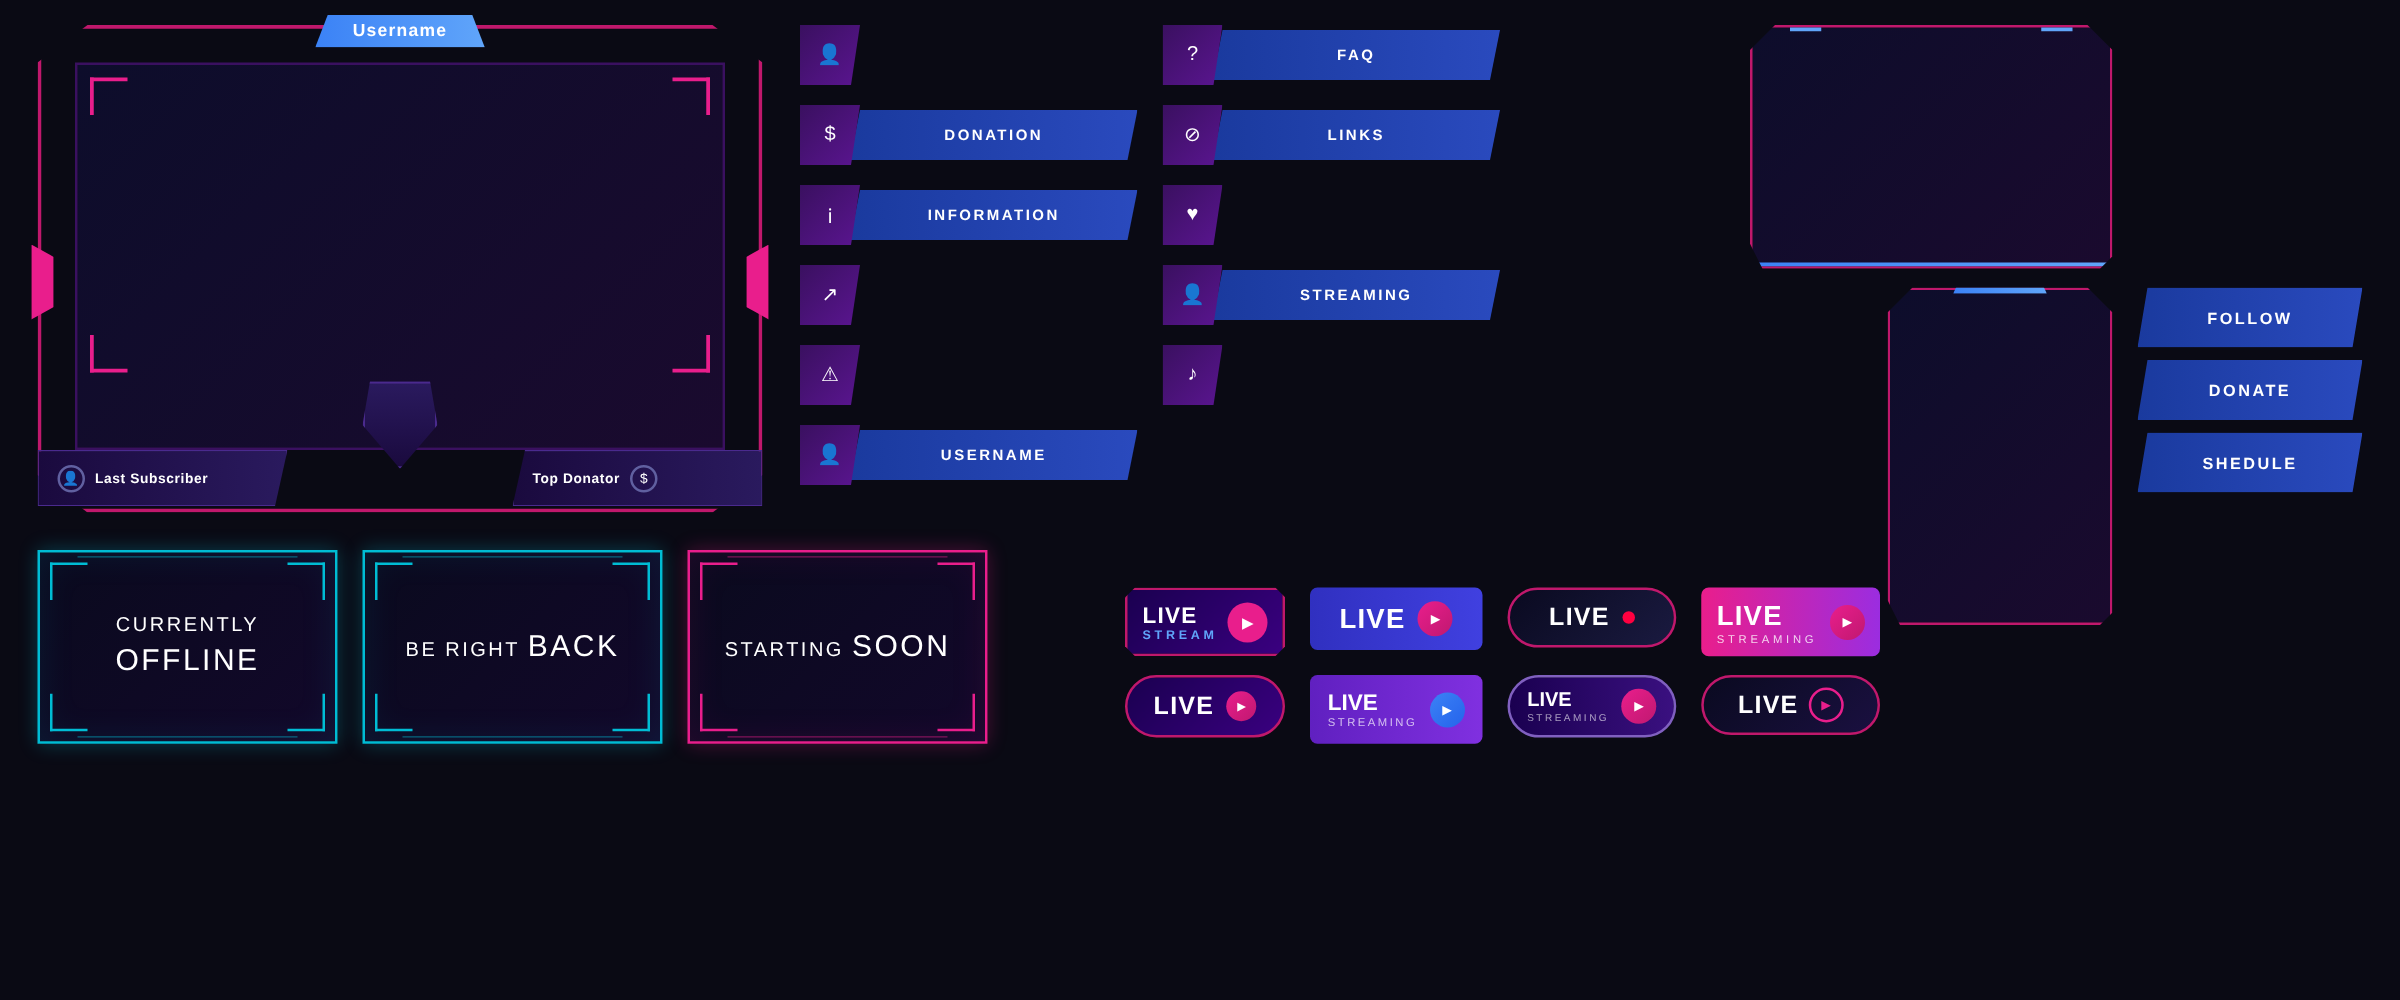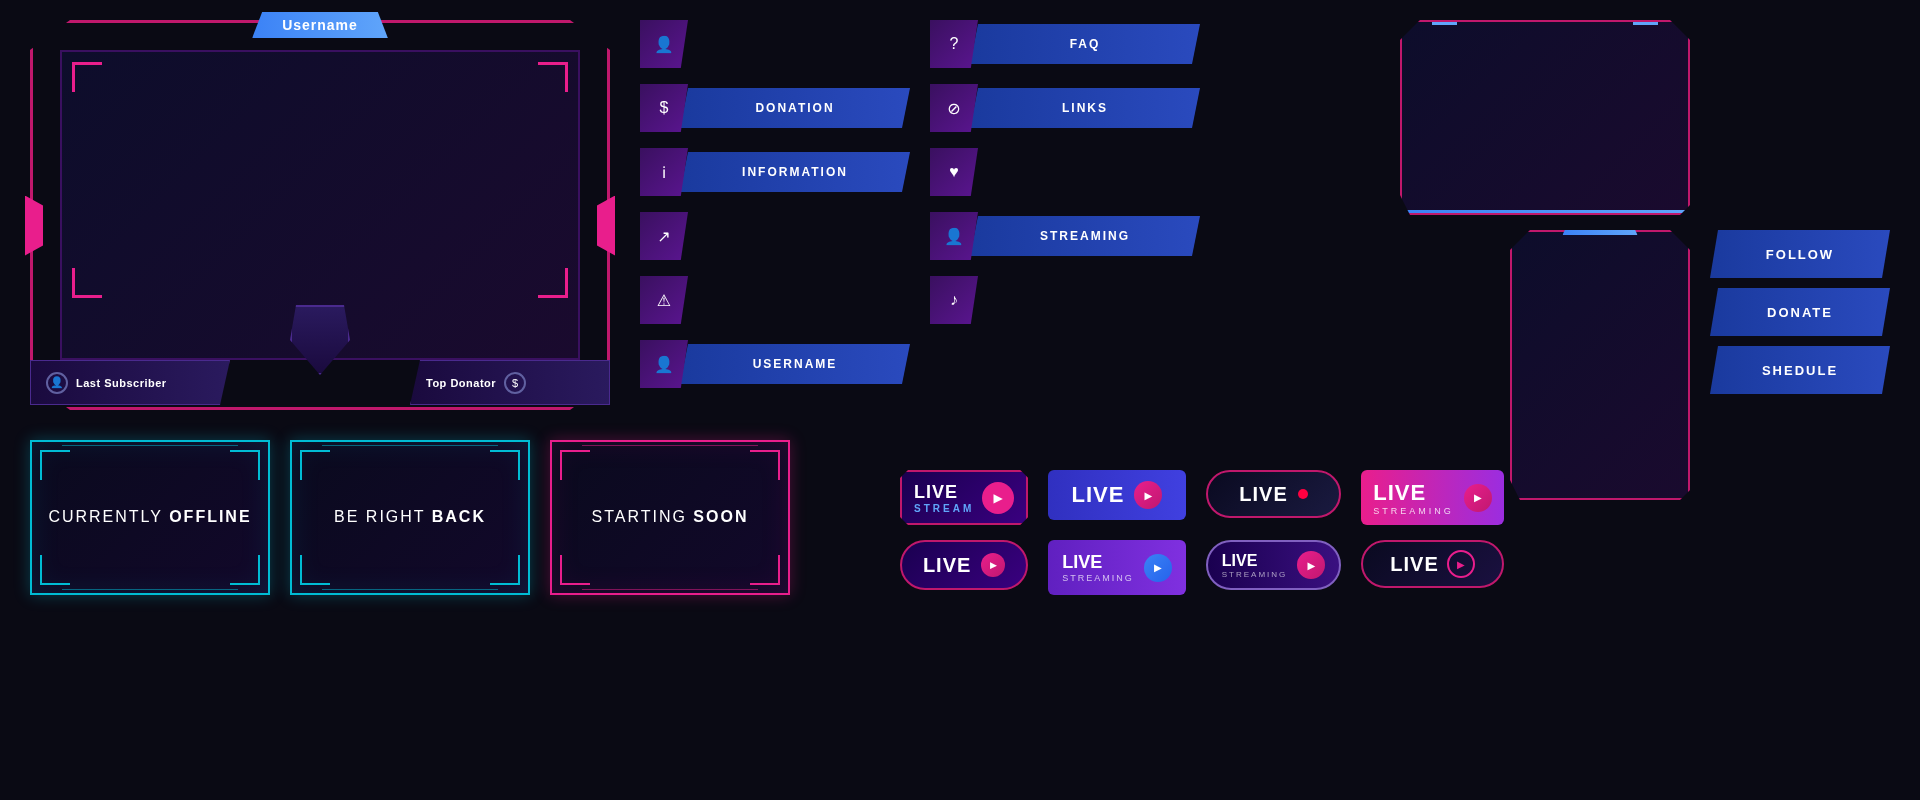--- a/index.html
+++ b/index.html
@@ -328,22 +328,22 @@
     .status-screen-cyan .side-line-top-b, .status-screen-cyan .side-line-bot-b { background: #00bcd4; opacity: 0.5; }
     .status-text {
       color: white;
       text-align: center;
       font-size: 16px;
       font-weight: normal;
       letter-spacing: 2px;
       line-height: 1.4;
     }
     .status-text strong {
-      font-weight: 700;
-      font-size: 16px;
+      font-weight: 400;
+      font-size: 24px;
     }
 
     
     .live-badges {
       position: absolute;
       left: 900px;
       top: 470px;
       display: grid;
       grid-template-columns: repeat(4, 1fr);
       gap: 15px 20px;

